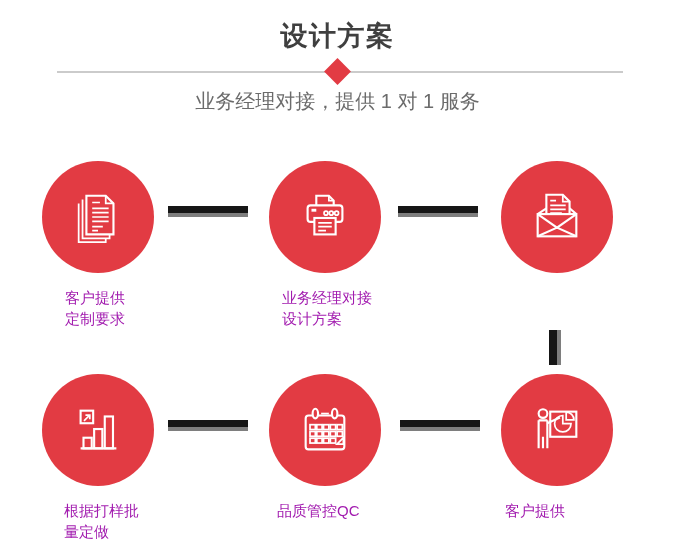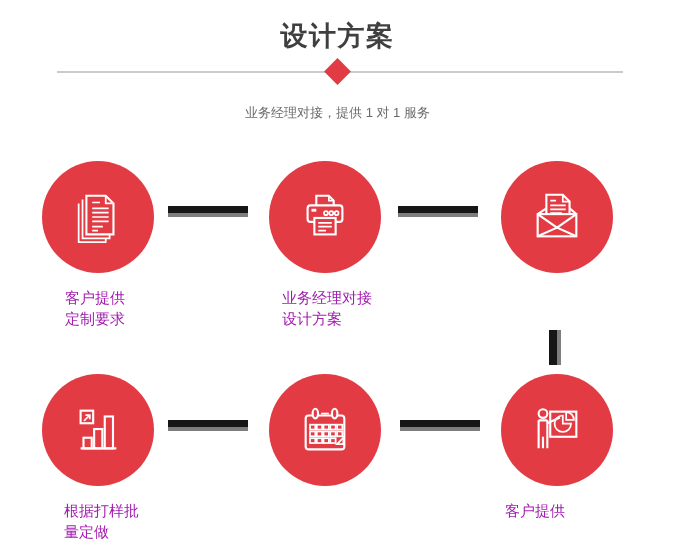--- a/index.html
+++ b/index.html
@@ -3,22 +3,22 @@
 <meta charset="utf-8">
 <style>
   html,body{margin:0;padding:0;background:#fff;}
   .canvas{position:relative;width:675px;height:550px;background:#ffffff;overflow:hidden;
           font-family:"Liberation Sans","DejaVu Sans",sans-serif;}
   .title{position:absolute;top:18px;left:0;right:0;margin:0;text-align:center;
          font-size:27px;font-weight:bold;color:#3f3f3f;letter-spacing:1.5px;}
   .divider{position:absolute;top:71px;left:57px;width:566px;height:2px;background:var(--divider,#cbcbcb);}
   .diamond{position:absolute;top:62px;left:328px;width:19px;height:19px;
            background:var(--accent,#e23b43);transform:rotate(45deg);}
-  .subtitle{position:absolute;top:88px;left:0;right:0;margin:16px;text-align:center;
-            font-size:13px;color:#6b6b6b;}
+  .subtitle{position:absolute;top:88px;left:0;right:0;margin:0;text-align:center;
+            font-size:20px;color:#6b6b6b;}
 
   .step{position:absolute;width:160px;height:175px;}
   .s1{left:18px;top:161px}  .s2{left:245px;top:161px}  .s3{left:477px;top:161px}
   .s4{left:18px;top:374px}  .s5{left:245px;top:374px}  .s6{left:477px;top:374px}
 
   .circle{position:absolute;left:24px;top:0;width:112px;height:112px;border-radius:50%;
           background:var(--accent,#e23b43);display:flex;align-items:center;justify-content:center;}
   .circle svg{width:58px;height:58px;display:block;}
   .circle svg .s{stroke:#fff;fill:none;stroke-width:2.2px;}
   .circle svg .t{stroke:#fff;fill:none;stroke-width:1.8px;}
@@ -130,20 +130,21 @@
         <rect class="t" x="35.5" y="31.5" width="5.5" height="5"></rect>
         <rect class="t" x="42.5" y="31.5" width="5.5" height="5"></rect>
         <rect class="t" x="14.5" y="38.5" width="5.5" height="5"></rect>
         <rect class="t" x="21.5" y="38.5" width="5.5" height="5"></rect>
         <rect class="t" x="28.5" y="38.5" width="5.5" height="5"></rect>
         <rect class="t" x="35.5" y="38.5" width="5.5" height="5"></rect>
         <path class="t" d="M49,38 L42.5,44.5 H49 Z"></path>
       </svg>
     </div>
     <div class="label">
+      <div>品质管控QC</div>
     </div>
   </div>
 
   <div class="step s6">
     <div class="circle">
       <svg viewBox="0 0 60 60">
         <rect class="s" x="23" y="11" width="27" height="26"></rect>
         <path class="t" d="M36,15 A8.5,8.5 0 1 0 44.5,23.5 L36,23.5 Z"></path>
         <path class="t" d="M39.5,19.5 L39.5,11.5 A8,8 0 0 1 47.5,19.5 Z"></path>
         <circle class="f" cx="15.5" cy="13" r="4.5"></circle>

